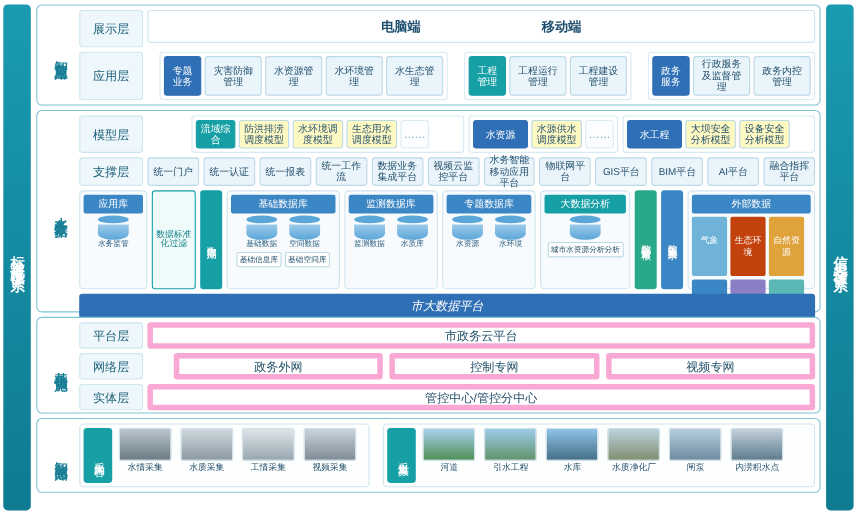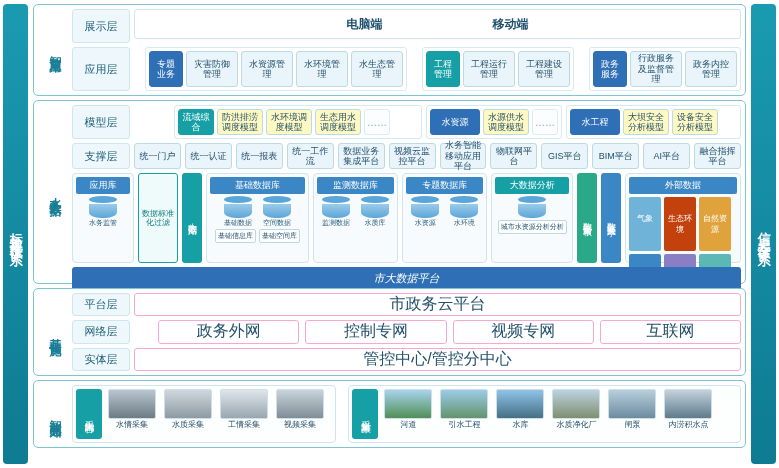--- a/index.html
+++ b/index.html
@@ -122,22 +122,22 @@
   .ext-cell.v6 { background:#5bb8b5; }
   .platform-bar {
     background:#2f6fb5; color:#fff; font-size:11px; border-radius:3px;
     text-align:center; padding:4px 0;font-style:italic;
   }
 
   
   .infra-row { display:flex; gap:4px; align-items:stretch; height:24px; }
   .infra-label { flex:0 0 58px; display:flex; align-items:center; justify-content:center;
                  font-size:11px; color:#1b5e78; background:#eef7fb; border:1px solid #cde6ef; border-radius:3px; }
-  .infra-val { flex:1; border:1px solid #f9a8d4; border-radius:3px; background:#fff;
-               display:flex; align-items:center; justify-content:center; font-size:16px; color:#24506b; }
+  .infra-val { flex:1; border:5px solid #f9a8d4; border-radius:3px; background:#fff;
+               display:flex; align-items:center; justify-content:center; font-size:11px; color:#24506b; }
   .infra-split { flex:1; display:flex; gap:6px;margin-left:24px; }
   .infra-split .infra-val { flex:1; }
 
   
   .perc { display:flex; gap:5px; }
   .perc-card { border:1px solid #cfe4ee; border-radius:4px; background:#fdfefe; padding:3px;
                display:flex; gap:4px; align-items:stretch; }
   .perc-label { flex:0 0 26px; background:#16a0a5; color:#fff; font-size:10px; border-radius:3px;
                 display:flex; align-items:center; justify-content:center; }
   .perc-label span { writing-mode:vertical-rl; text-orientation:upright; letter-spacing:1px; }
@@ -370,21 +370,20 @@
         <div class="infra-row">
           <div class="infra-label">平台层</div>
           <div class="infra-val">市政务云平台</div>
         </div>
         <div class="infra-row">
           <div class="infra-label">网络层</div>
           <div class="infra-split">
             <div class="infra-val">政务外网</div>
             <div class="infra-val">控制专网</div>
             <div class="infra-val">视频专网</div>
-            <div class="infra-val">互联网</div>
           </div>
         </div>
         <div class="infra-row">
           <div class="infra-label">实体层</div>
           <div class="infra-val">管控中心/管控分中心</div>
         </div>
       </div>
     </div>
 
     <div class="band" style="height:68px;">

